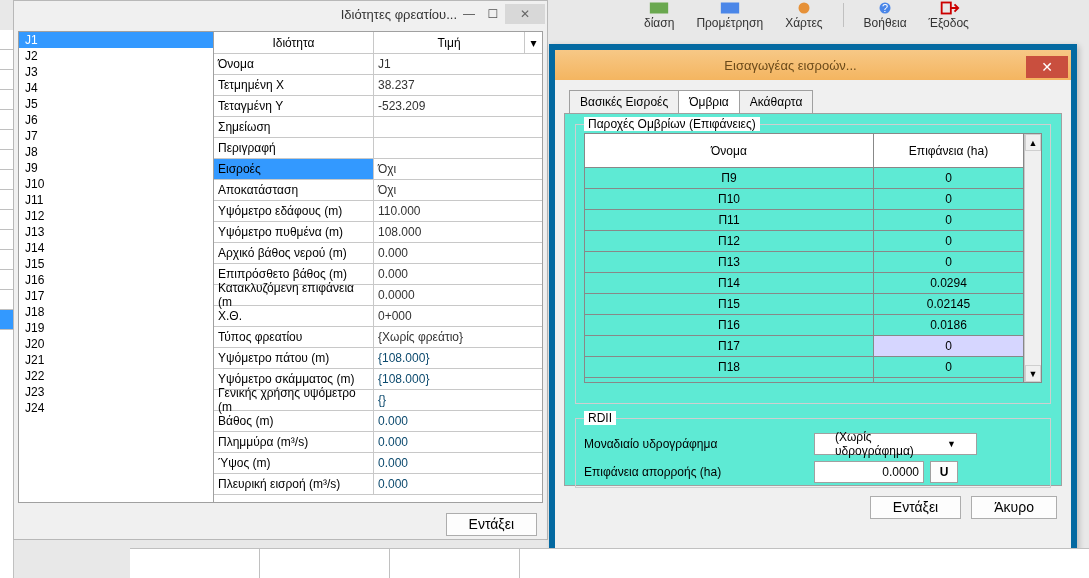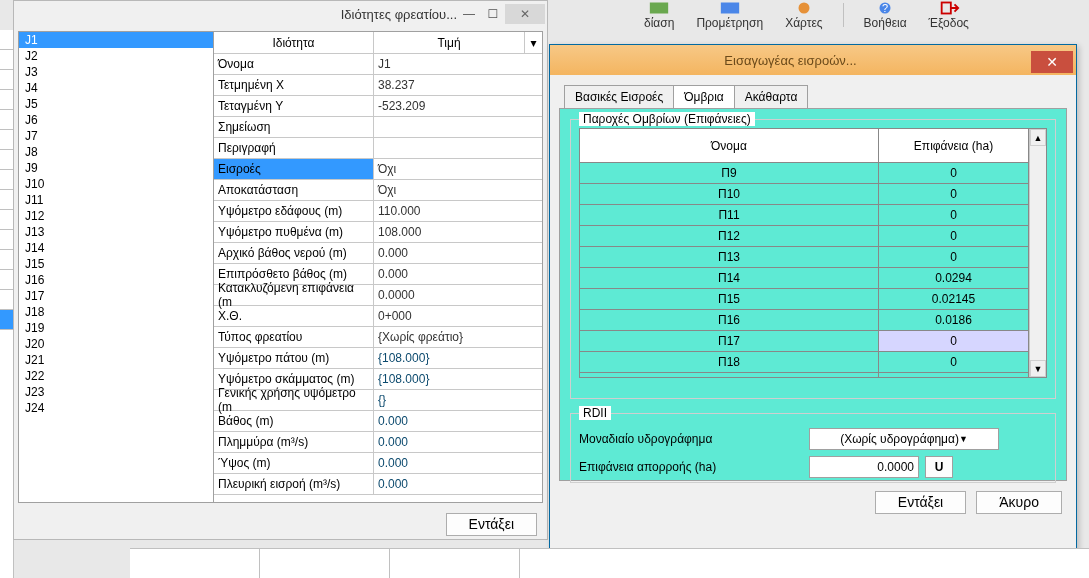--- a/index.html
+++ b/index.html
@@ -22,21 +22,21 @@
 .pgh{display:flex;height:22px;border-bottom:1px solid #c8c8c8;background:#fff}
 .pgh div{display:flex;align-items:center;justify-content:center;border-right:1px solid #c8c8c8}
 .pgh .c1{width:160px}.pgh .c2{flex:1}
 .pgrow{display:flex;height:21px;border-bottom:1px solid #c8c8c8}
 .pgrow .c1{width:160px;padding:0 4px;display:flex;align-items:center;border-right:1px solid #c8c8c8}
 .pgrow .c2{flex:1;padding:0 4px;display:flex;align-items:center;color:#333}
 .pgrow.sel .c1{background:#3399ff;color:#000000}
 .pgrow .c2.gray{color:#0c4a6e}
 .okbar{position:absolute;left:0;right:0;bottom:0;height:30px;display:flex;align-items:center;justify-content:flex-end;padding:0 10px}
 .btn{background:#fdfdfd;border:1px solid #adadad;height:23px;padding:0 22px;font-size:14px;cursor:default}
-.dialog{position:absolute;left:549px;top:44px;width:528px;height:524px;background:#f0f0f0;border:1px solid #0369a1;box-shadow:2px 2px 6px rgba(0,0,0,.2)}
+.dialog{position:absolute;left:549px;top:44px;width:528px;height:524px;background:#f0f0f0;border:6px solid #0369a1;box-shadow:2px 2px 6px rgba(0,0,0,.2)}
 .dlg-title{height:30px;background:linear-gradient(#f7c886,#f4b560);display:flex;align-items:center;color:#6b4a1a}
 .dlg-title .t{flex:1;text-align:center;font-size:13px}
 .dlg-title .x{width:42px;height:22px;margin:3px 3px 0 0;background:#c94f3e;color:#fff;display:flex;align-items:center;justify-content:center;font-size:14px}
 .tabs{display:flex;margin:10px 0 0 14px}
 .tab{padding:4px 10px;border:1px solid #a0a0a0;border-bottom:none;background:#f0f0f0;margin-right:-1px;font-size:12px}
 .tab.active{background:#fff;position:relative;z-index:2}
 .tab-panel{margin:0 9px 0 9px;border:1px solid #a0a0a0;background:#5eead4;height:373px;padding:10px;position:relative}
 .fs{border:1px solid #cfcfcf;padding:8px 8px 8px 8px;position:relative}
 .fs .legend{position:absolute;top:-8px;left:8px;background:#fff;padding:0 4px;font-size:12px}
 .fs1{height:280px}
@@ -48,21 +48,21 @@
 .sth{display:flex;height:34px;border-bottom:1px solid #888;background:#fff}
 .sth div{display:flex;align-items:center;justify-content:center;border-right:1px solid #888}
 .sth .n{flex:1}.sth .a{width:150px}
 .str{display:flex;height:21px;border-bottom:1px solid #888}
 .str div{display:flex;align-items:center;justify-content:center;border-right:1px solid #888}
 .str .n{flex:1}.str .a{width:150px}
 .str.sel .a{background:#d6d6ff}
 .fs2{margin-top:14px;height:70px}
 .rdrow{display:flex;align-items:center;margin:6px 0}
 .rdrow .lbl{width:230px}
-.sel-box{border:1px solid #a0a0a0;background:#fff;height:22px;width:190px;padding:0 20px;display:flex;align-items:center;justify-content:center}
+.sel-box{border:1px solid #a0a0a0;background:#fff;height:22px;width:163px;padding:0 20px;display:flex;align-items:center;justify-content:center}
 .sel-box .car{font-size:9px}
 .num-in{border:1px solid #a0a0a0;background:#fff;height:22px;width:110px;padding:0 4px;text-align:right}
 .ubtn{border:1px solid #a0a0a0;background:#fdfdfd;height:22px;width:28px;margin-left:6px;font-weight:bold}
 .dlg-foot{height:42px;display:flex;align-items:center;justify-content:flex-end;gap:10px;padding:0 14px}
 .bottom-strip{position:absolute;left:130px;right:0;bottom:0;height:30px;background:#fff;border-top:1px solid #c0c0c0}
 .bottom-strip .seg{display:inline-block;width:130px;height:100%;border-right:1px solid #c0c0c0}
 </style>
 </head>
 <body>
 

